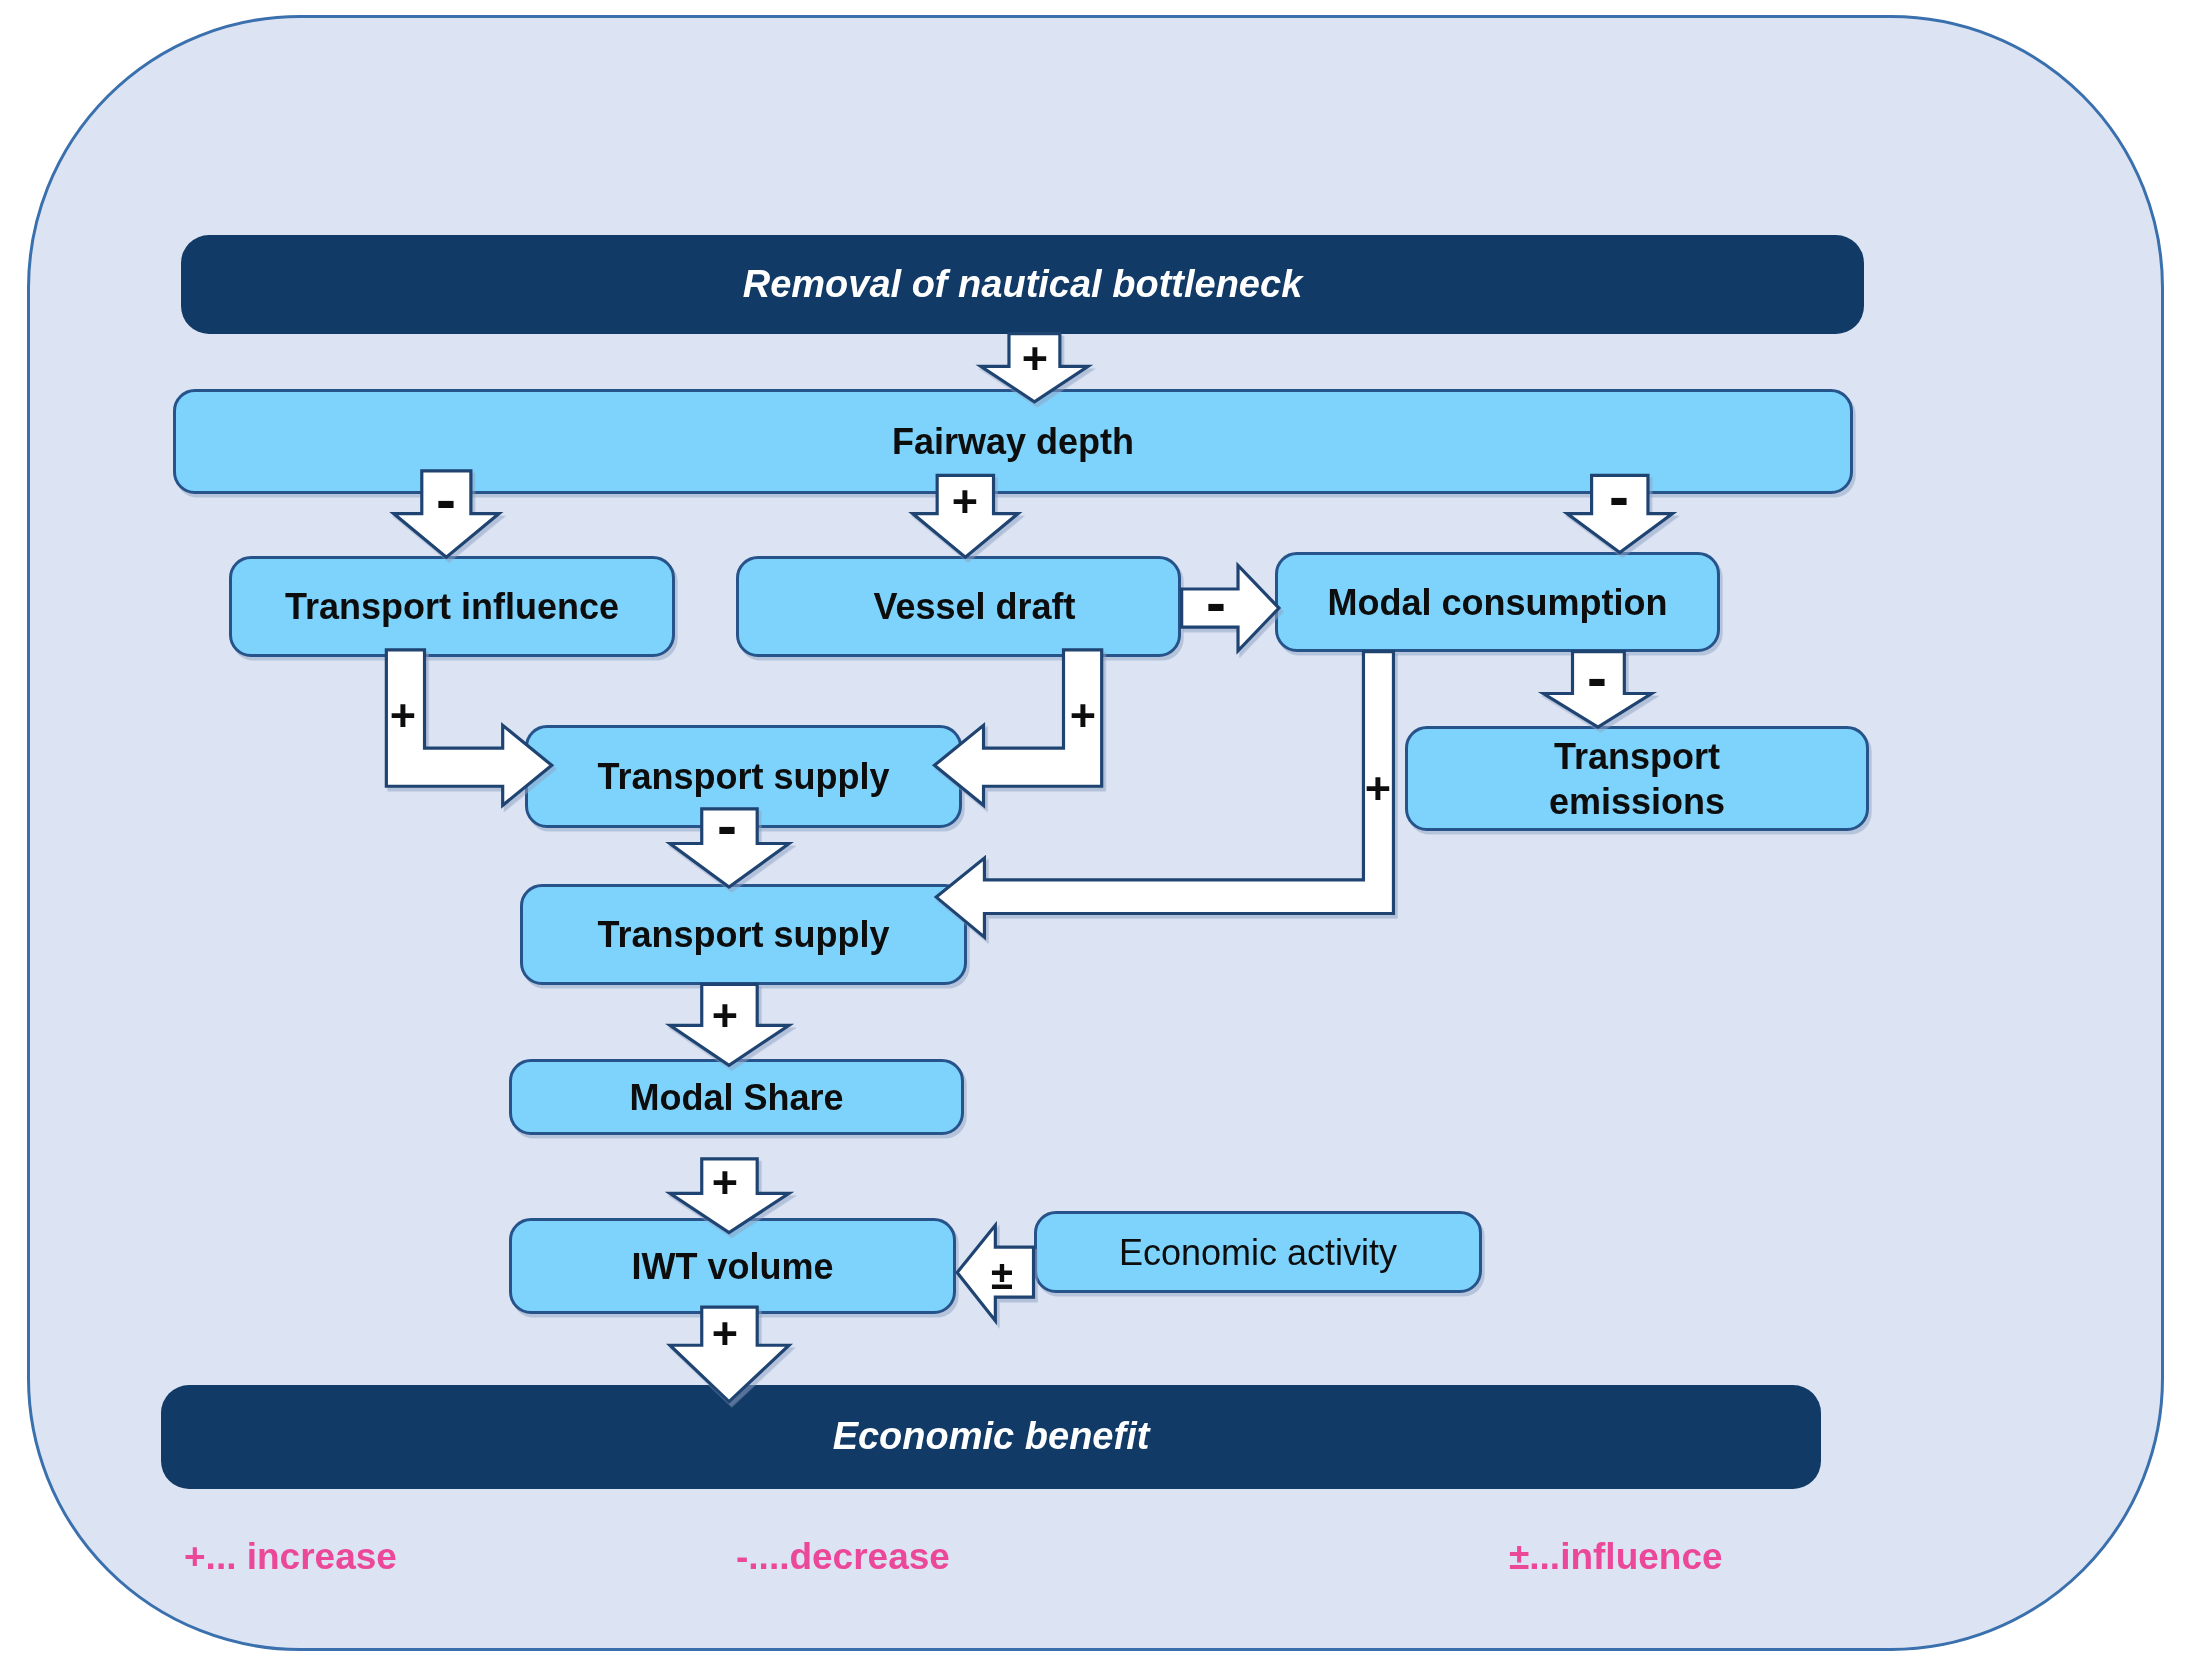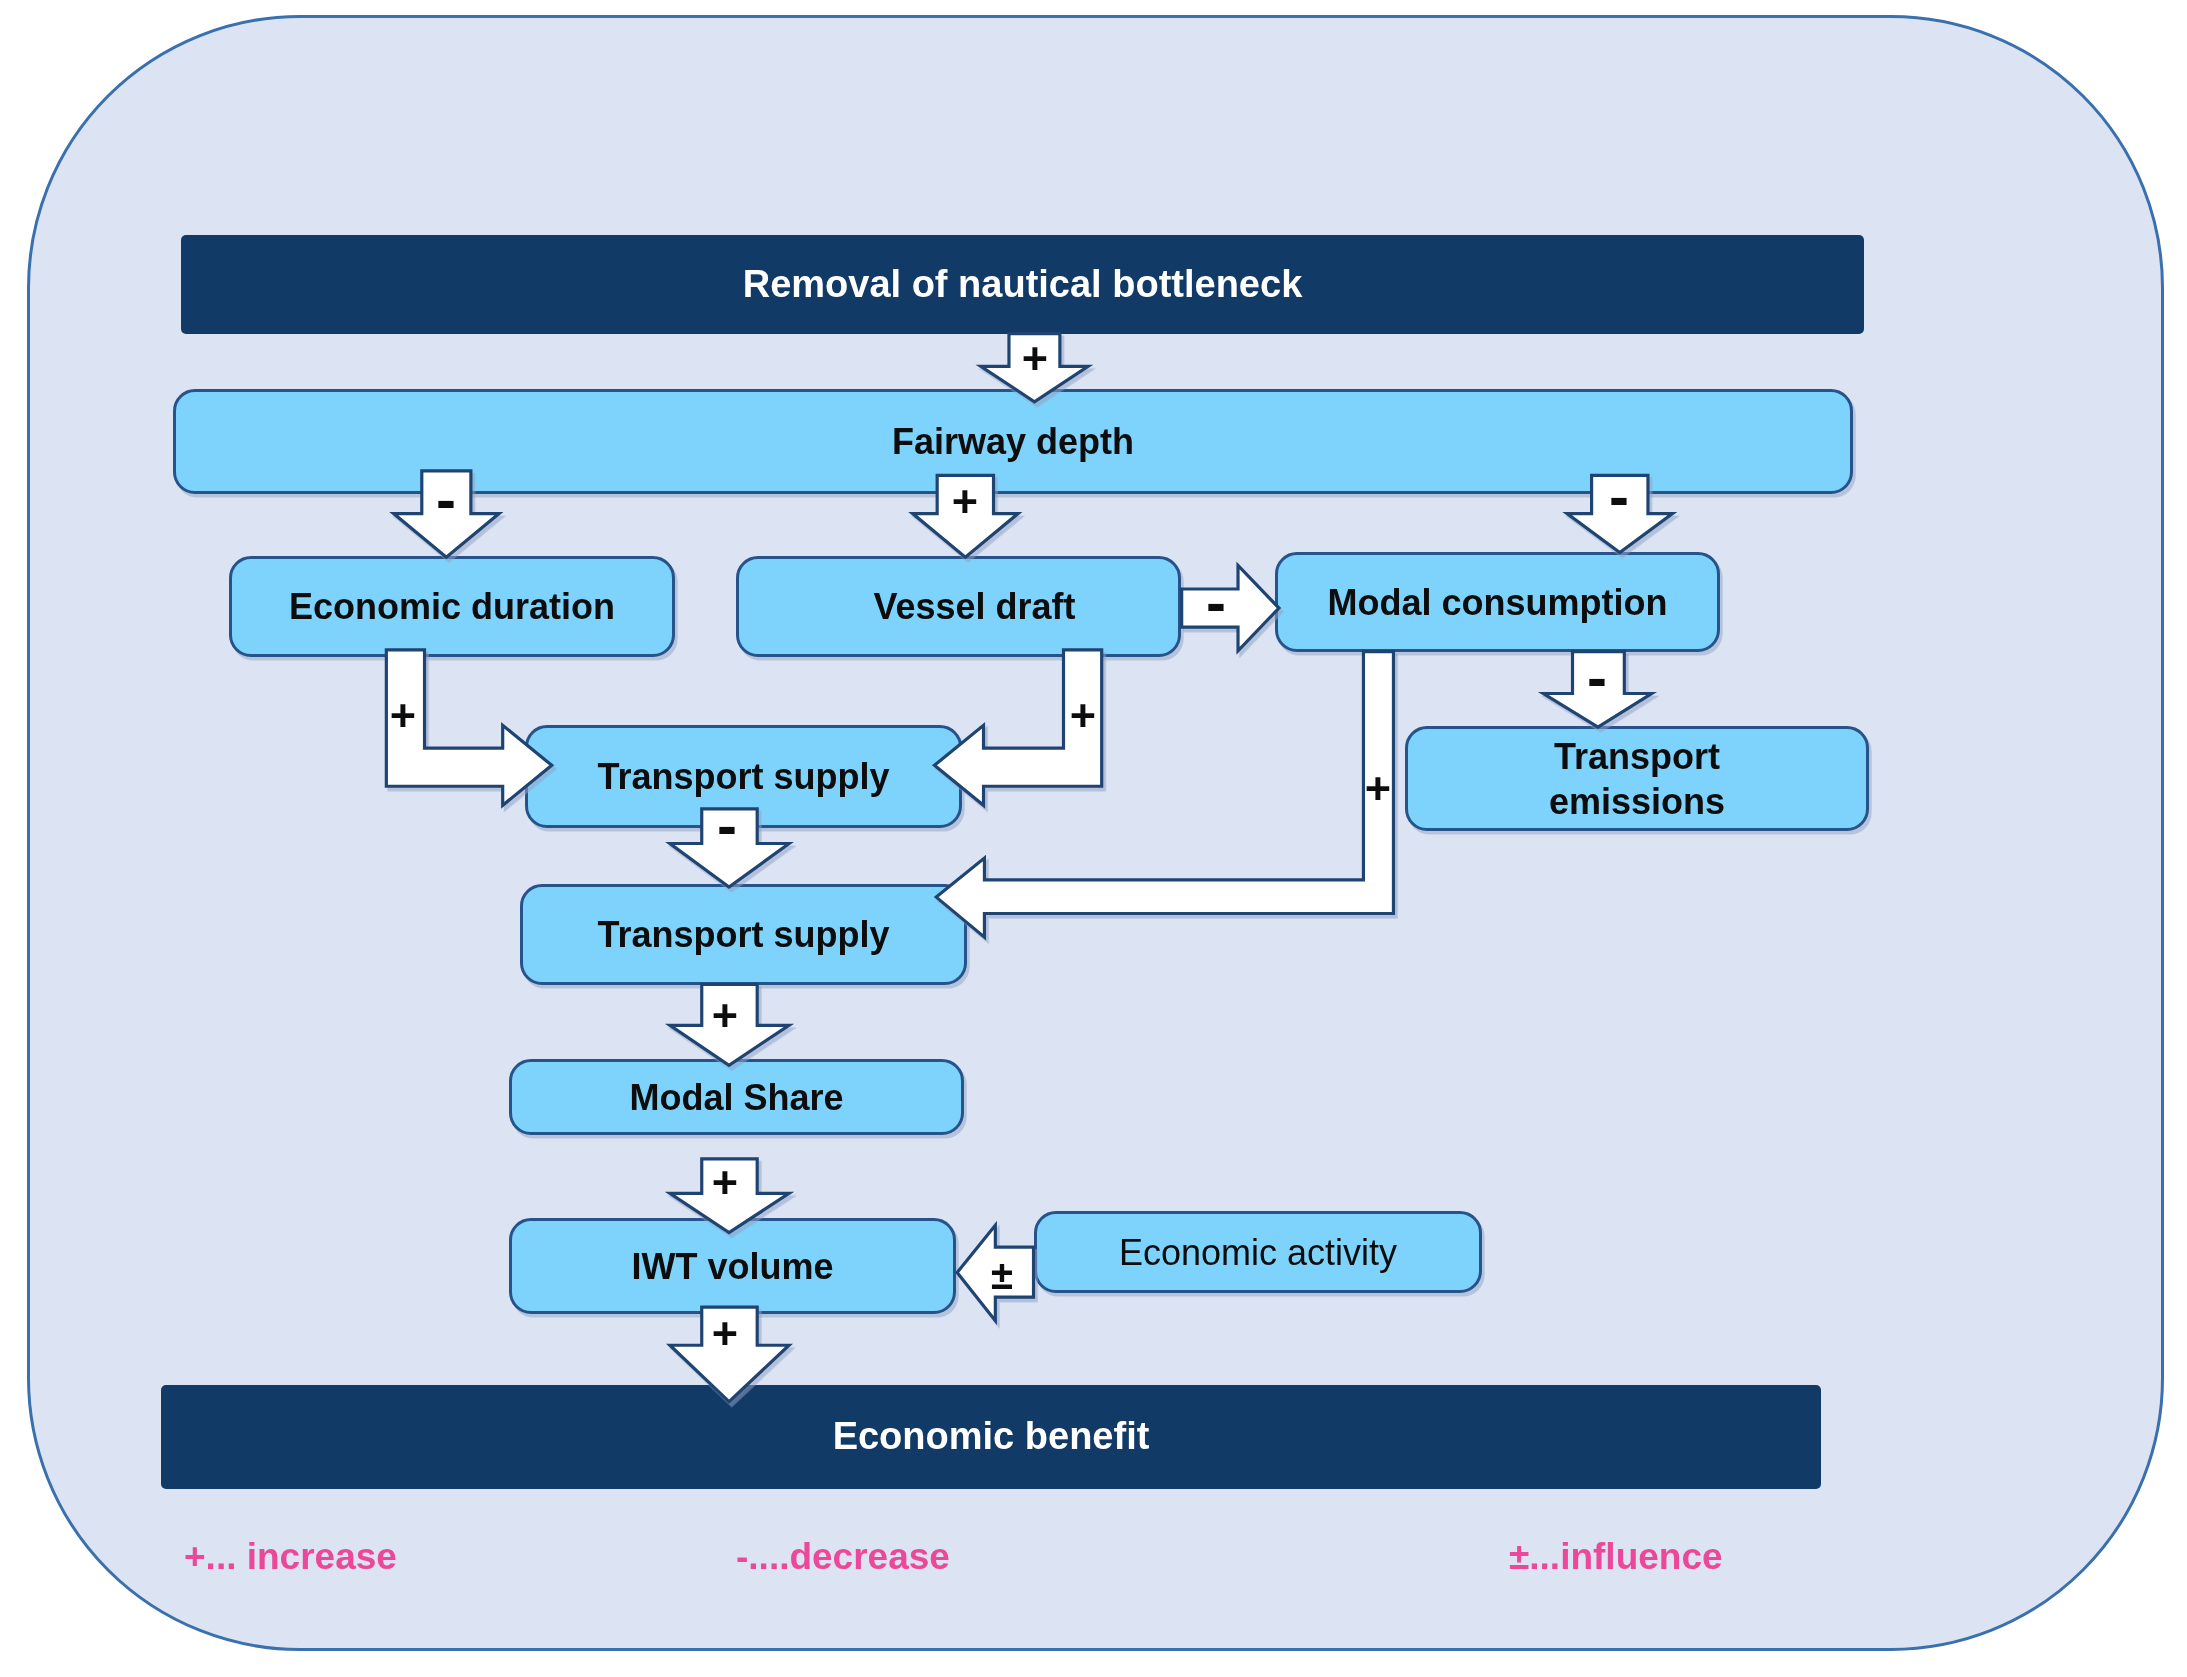--- a/index.html
+++ b/index.html
@@ -11,21 +11,21 @@
     position:absolute;left:27px;top:14.5px;width:2137px;height:1636px;
     background:#dce4f4;border:3.6px solid #3a70ad;border-radius:273px;box-sizing:border-box;
   }
   .node{
     position:absolute;display:flex;align-items:center;justify-content:center;
     box-sizing:border-box;text-align:center;z-index:1;
     font-weight:700;font-size:36px;color:#0d0d0d;line-height:1.25;
   }
   .white{background:#7dd3fc;border:3.6px solid #27538b;border-radius:22px;
     box-shadow:2.7px 3.6px 0 rgba(143,163,194,0.5);}
-  .navy{background:#123a66;border-radius:5px;color:#ffffff;font-size:38px;}
+  .navy{background:#123a66;border-radius:28px;color:#ffffff;font-size:38px;font-style:italic;}
   .regular{font-weight:400;}
   .narrow-label{display:inline-block;width:273px;}
   #n-removal {left:181px;top:235px;width:1683px;height:99px;}
   #n-fairway {left:173px;top:389px;width:1680px;height:105px;}
   #n-duration {left:229px;top:556px;width:446px;height:101px;}
   #n-draft {left:736px;top:556px;width:445px;height:101px;padding-left:32px;}
   #n-fuel {left:1275px;top:552px;width:445px;height:100px;}
   #n-supply {left:525px;top:725px;width:437px;height:103px;}
   #n-emissions{left:1405px;top:726px;width:464px;height:105px;}
   #n-costs {left:520px;top:884px;width:447px;height:101px;}
@@ -57,21 +57,21 @@
 <div id="canvas">
   <div id="frame"></div>
 
   <div class="node navy" id="n-removal">
       <span>Removal of nautical bottleneck</span>
     </div>
   <div class="node white" id="n-fairway">
       <span>Fairway depth</span>
     </div>
   <div class="node white" id="n-duration">
-      <span>Economic duration</span>
+      <span>Transport influence</span>
     </div>
   <div class="node white" id="n-draft">
       <span>Vessel draft</span>
     </div>
   <div class="node white" id="n-fuel">
       <span>Modal consumption</span>
     </div>
   <div class="node white" id="n-supply">
       <span>Transport supply</span>
     </div>

